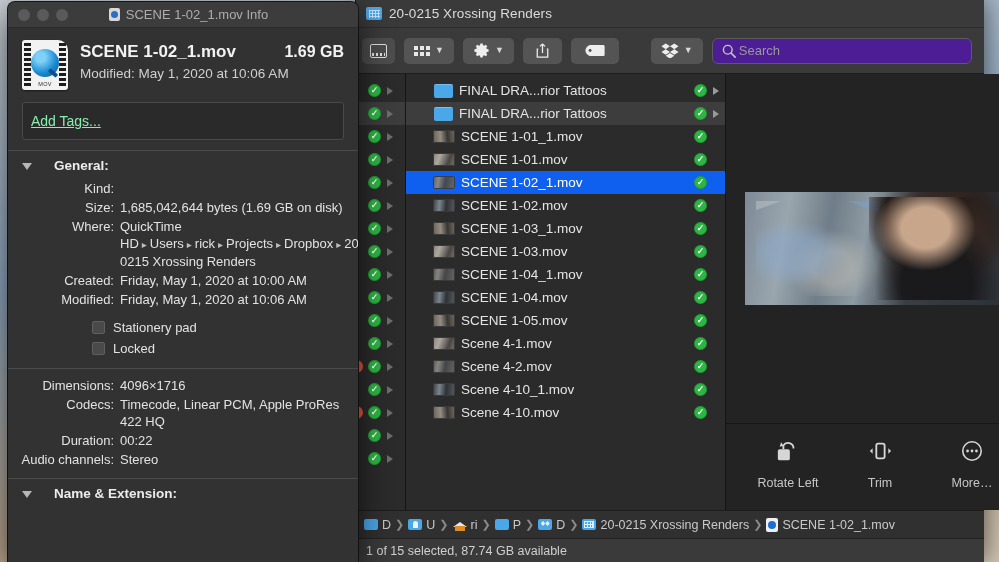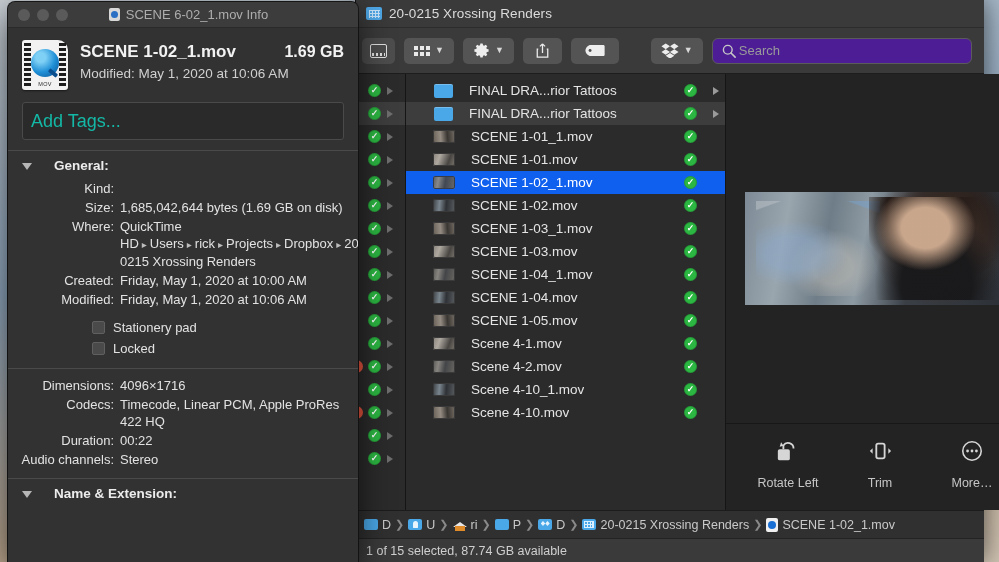--- a/index.html
+++ b/index.html
@@ -77,21 +77,21 @@
     width:50px; background:#2b2b2b; border-right:1px solid #151515;
     padding-top:5px; flex:none;
   }
   .col-main {
     width:320px; background:#2b2b2b; border-right:1px solid #151515;
     padding-top:5px; flex:none; overflow:hidden;
   }
   .col-preview { flex:1; background:#232323; display:flex; flex-direction:column; }
 
   .row {
-    height:23px; display:flex; align-items:center; gap:16px;
+    height:23px; display:flex; align-items:center; gap:6px;
     padding:0 6px 0 4px; color:#e4e4e4; font-size:13.5px; white-space:nowrap;
   }
   .row.sel { background:#1060f0; color:#fff; }
   .row.hl  { background:#3d3d3d; }
 
   .dot-ok {
     width:13px; height:13px; border-radius:50%; background:#2cb742;
     display:flex; align-items:center; justify-content:center; flex:none;
     box-shadow: inset 0 0 0 1px rgba(0,0,0,.15);
   }
@@ -220,21 +220,21 @@
   .head-row1 { display:flex; align-items:baseline; justify-content:space-between; gap:10px; }
   .fname-big { color:#f2f2f2; font-size:17px; font-weight:bold; }
   .fsize { color:#f2f2f2; font-size:16px; font-weight:bold; white-space:nowrap;}
   .modline { color:#d0d0d0; font-size:13.5px; margin-top:4px; }
 
   .tags-box {
     margin:4px 14px 10px; height:38px; background:#2a2a2a;
     border:1px solid #4a4a4a; border-radius:3px; display:flex; align-items:center;
     padding:0 8px; flex:none;
   }
-  .tags-ph { color:#14b8a6; font-size:18px; }
+  .tags-ph { color:#86efac; font-size:14px;text-decoration:underline; }
 
   .info-scroll { flex:1; overflow:hidden; }
   .section { border-top:1px solid #4a4a4a; padding:7px 0 9px; }
   .sec-head { display:flex; align-items:center; gap:22px; padding:0 0 6px 14px; }
   .tri { width:0;height:0;border-top:7px solid #b6b6b6;border-left:5px solid transparent;
     border-right:5px solid transparent; flex:none; margin-top:1px;}
   .sec-title { color:#ececec; font-size:13.5px; font-weight:bold; }
   .kv { display:flex; font-size:13px; line-height:17px; padding:1px 10px 1px 0; }
   .k { width:112px; text-align:right; color:#e2e2e2; padding-right:6px; flex:none; }
   .v { color:#e2e2e2; flex:1; }
@@ -568,21 +568,21 @@
     </div>
   </div>
 
   <div class="info">
     <div class="info-titlebar">
       <span class="tl"></span>
       <span class="tl"></span>
       <span class="tl"></span>
       <span class="info-title-wrap">
         <span class="title-doc"></span>
-        <span class="info-title">SCENE 6-02_1.mov Info</span>
+        <span class="info-title">SCENE 1-02_1.mov Info</span>
       </span>
     </div>
 
     <div class="info-head">
       <div class="mov-icon">
         <span class="sprockets-l"></span>
           <span class="sprockets-r"></span>
         <span class="q"></span>
           <span class="movlabel">MOV</span>
       </div>

